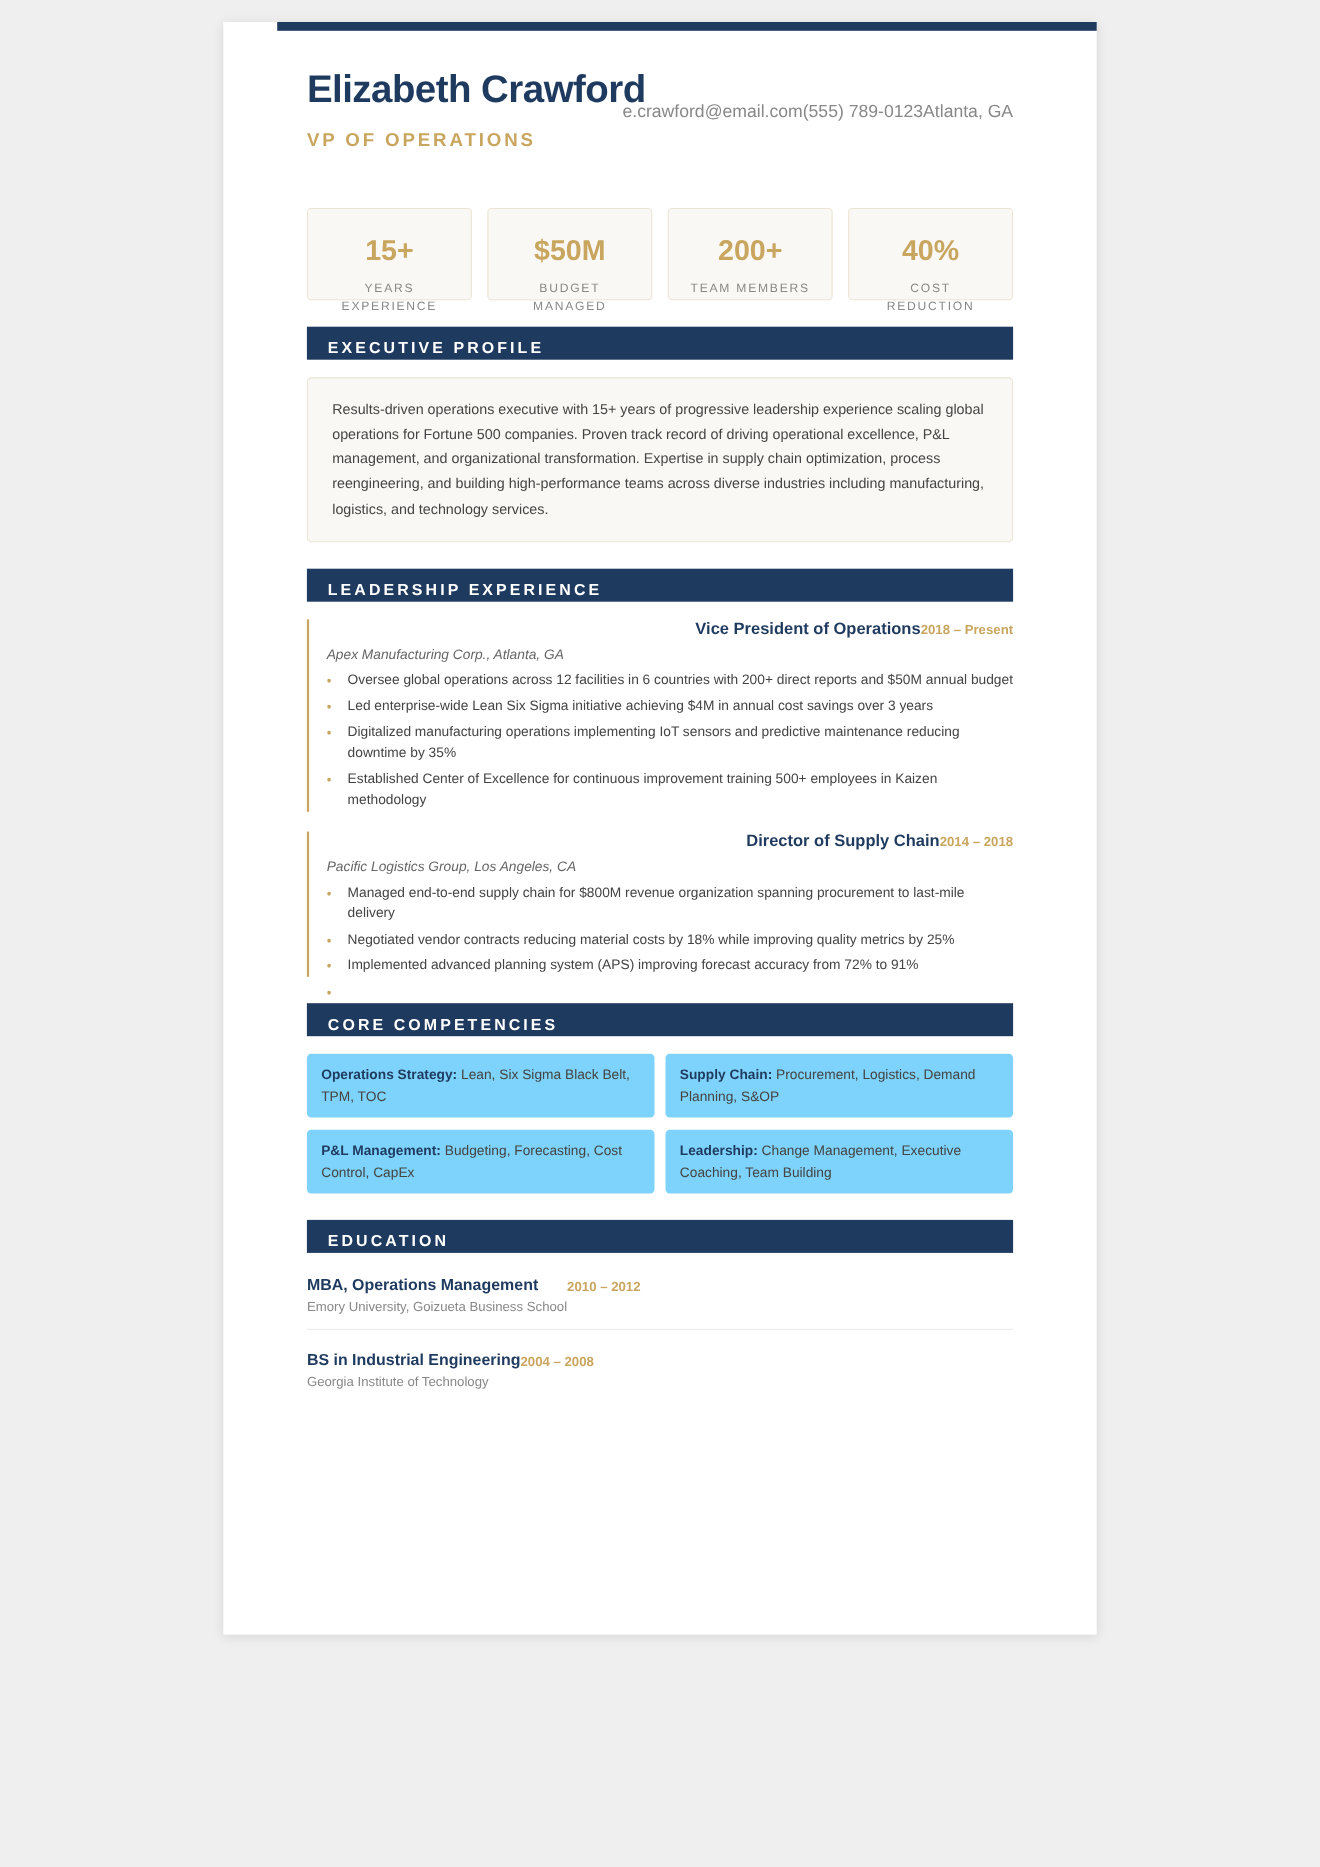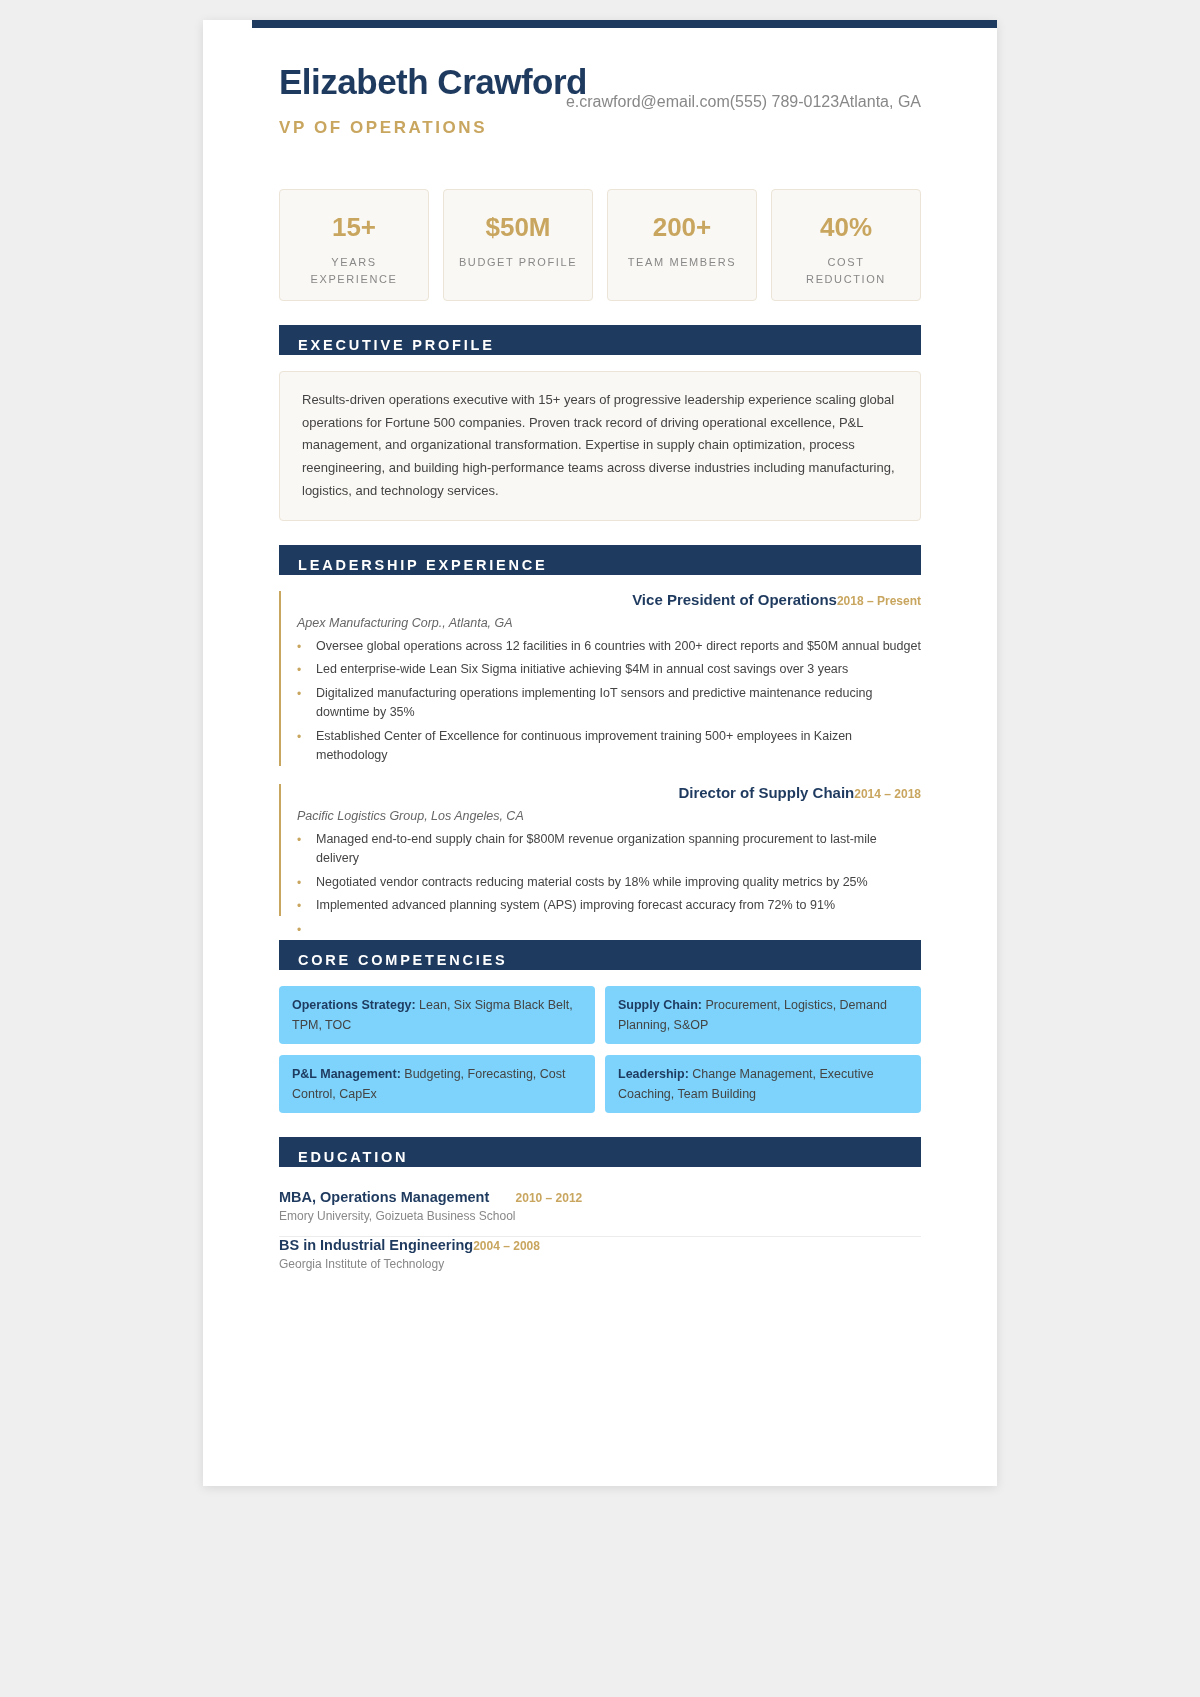--- a/index.html
+++ b/index.html
@@ -12,21 +12,21 @@
   .topbar { position: absolute; left: 49px; right: 0; top: 0; height: 8px; background: #1f3a5f; }
   .content { position: absolute; left: 76px; top: 0; width: 642px; }
 
   .header { position: relative; height: 148px; }
   .name { position: absolute; top: 42px; left: 0; font-size: 35px; font-weight: bold; color: #1f3a5f; letter-spacing: -0.5px; }
   .contact { position: absolute; top: 73px; right: 0; font-size: 16px; color: #888; white-space: nowrap; }
   .contact span { display: inline; }
   .role { position: absolute; top: 98px; left: 0; font-size: 17px; font-weight: bold; color: #c9a65f; letter-spacing: 2.6px; }
 
   .stats { display: flex; gap: 14px; margin-top: 21px; }
-  .stat { flex: 1; height: 112px; background: #faf8f4; border: 1px solid #ece4d6; border-radius: 4px; text-align: center; padding-top: 22px; }
+  .stat { flex: 1; height: 84px; background: #faf8f4; border: 1px solid #ece4d6; border-radius: 4px; text-align: center; padding-top: 22px; }
   .stat-value { font-size: 26px; font-weight: bold; color: #c9a65f; }
   .stat-label { margin-top: 11px; font-size: 11px; color: #888; letter-spacing: 1.6px; line-height: 17px; padding: 0 14px; }
 
   .section-head { margin-top: 24px; height: 30px; background: #1f3a5f; color: #fff; font-weight: bold; font-size: 14.5px; letter-spacing: 2.8px; padding-left: 19px; line-height: 41px; }
 
   .profile-box { margin-top: 16px; background: #faf8f4; border: 1px solid #ece4d6; border-radius: 4px; padding: 17px 21px 17px 22px; font-size: 13px; line-height: 22.7px; color: #444; }
 
   .job { margin-top: 16px; border-left: 2px solid #c9a65f; padding-left: 16px; }
   .job + .job { margin-top: 18px; }
   .job-top { display: flex; justify-content: flex-end; align-items: baseline; }
@@ -36,21 +36,21 @@
   .bullets { margin-top: 7px; list-style: none; }
   .bullets li { position: relative; padding-left: 19px; font-size: 12.5px; line-height: 19.5px; color: #444; margin-bottom: 4px; }
   .bullets li .dot { position: absolute; left: 0; top: 1px; color: #c9a65f; font-size: 12px; }
 
   .comp-grid { margin-top: 16px; display: grid; grid-template-columns: 1fr 1fr; gap: 11px 10px; }
   .comp { background: #7dd3fc; border-radius: 4px; padding: 9px 13px; font-size: 12.5px; line-height: 20px; color: #444; min-height: 56px; }
   .comp b { color: #1f3a5f; }
 
   .edu-list { margin-top: 22px; }
   .edu { display: flex; padding-bottom: 13px; }
-  .edu + .edu { border-top: 1px solid #ececec; padding-top: 0; }
+  .edu + .edu { border-top: 1px solid #ececec; padding-top: 20px; }
   .edu-degree { font-size: 14.5px; font-weight: bold; color: #1f3a5f; }
   .edu-school { margin-top: 4px; font-size: 12px; color: #888; }
   .edu-date { font-size: 12px; font-weight: bold; color: #c9a65f; padding-top: 2px; }
 </style>
 </head>
 <body>
 
 <div class="page">
   <div class="topbar"></div>
   <div class="content">
@@ -63,21 +63,21 @@
       <div class="role">VP OF OPERATIONS</div>
     </div>
 
     <div class="stats">
       <div class="stat">
         <div class="stat-value">15+</div>
         <div class="stat-label">YEARS EXPERIENCE</div>
       </div>
       <div class="stat">
         <div class="stat-value">$50M</div>
-        <div class="stat-label">BUDGET PROFILE</div>
+        <div class="stat-label">BUDGET MANAGED</div>
       </div>
       <div class="stat">
         <div class="stat-value">200+</div>
         <div class="stat-label">TEAM MEMBERS</div>
       </div>
       <div class="stat">
         <div class="stat-value">40%</div>
         <div class="stat-label">COST REDUCTION</div>
       </div>
     </div>

